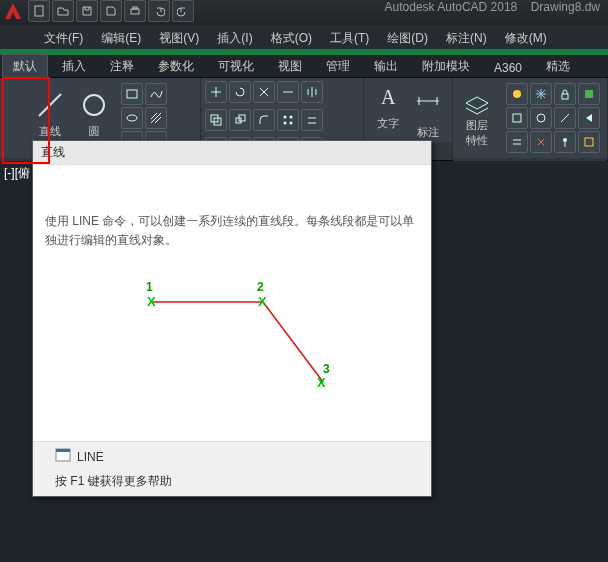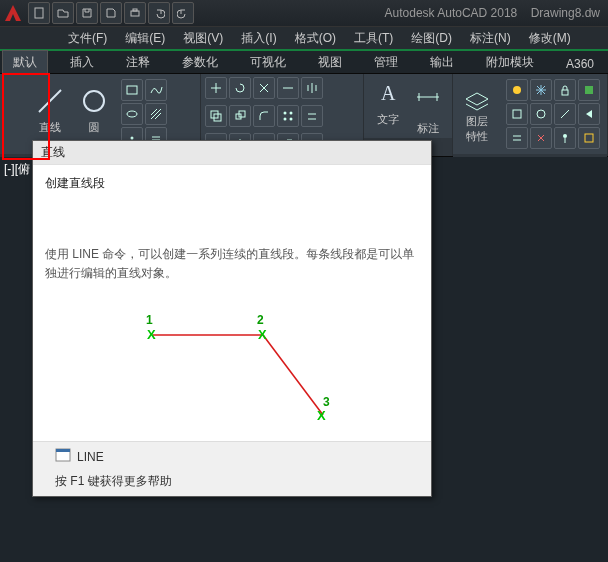--- a/index.html
+++ b/index.html
@@ -11,21 +11,21 @@
     font-family: "Microsoft YaHei", sans-serif;
     overflow: hidden;
     font-size: 12px;
     color: #ccc;
   }
   
   .titlebar {
     height: 26px;
     background: linear-gradient(#2a2f34, #1f2429);
     display: flex;
-    align-items: center;
+    align-items: flex-start;
     padding: 0 2px;
   }
   .app-logo {
     width: 22px;
     height: 22px;
     margin-right: 4px;
     display: flex;
     align-items: center;
     justify-content: center;
   }
@@ -43,36 +43,36 @@
     padding-right: 6px;
     color: #999;
     font-size: 12px;
     white-space: nowrap;
   }
   
   .menubar {
     height: 22px;
     background: #262c31;
     border-top: 1px solid #333;
-    border-bottom: 2px solid #15803d;
+    border-bottom: 6px solid #15803d;
     display: flex;
     align-items: center;
-    padding-left: 68px;
+    padding-left: 44px;
     gap: 18px;
     color: #ccc;
   }
   .menubar span { white-space: nowrap; cursor: default; }
   
   .ribbon-tabs {
     height: 22px;
     background: #1e2429;
     display: flex;
     align-items: flex-end;
     padding-left: 2px;
-    gap: 12px;
+    gap: 4px;
     color: #ccc;
     border-bottom: 1px solid #0a0a0a;
   }
   .ribbon-tab {
     padding: 3px 10px 2px;
     font-size: 12px;
     cursor: default;
     white-space:nowrap;
   }
   .ribbon-tab.active {
@@ -545,21 +545,20 @@
     <div class="panel-label">图层</div>
   </div>
 </div>
 
 <div class="canvas-area">
   <div class="vp-label">[-][俯</div>
 </div>
 
 <div class="tooltip">
   <div class="tline">直线</div>
-  <div class="subtitle">创建直线段</div>
   <div class="desc">使用 LINE 命令，可以创建一系列连续的直线段。每条线段都是可以单独进行编辑的直线对象。</div>
   <div class="illus">
     <svg width="398" height="150" style="position:absolute;left:0;top:0;">
       <line x1="120" y1="40" x2="230" y2="40" stroke="#d81b1b" stroke-width="1.5"></line>
       <line x1="230" y1="40" x2="290" y2="120" stroke="#d81b1b" stroke-width="1.5"></line>
     </svg>
     <span class="pt-label" style="left:113px;top:18px;">1</span>
     <span class="pt-x" style="left:114px;top:32px;">X</span>
     <span class="pt-label" style="left:224px;top:18px;">2</span>
     <span class="pt-x" style="left:225px;top:32px;">X</span>

